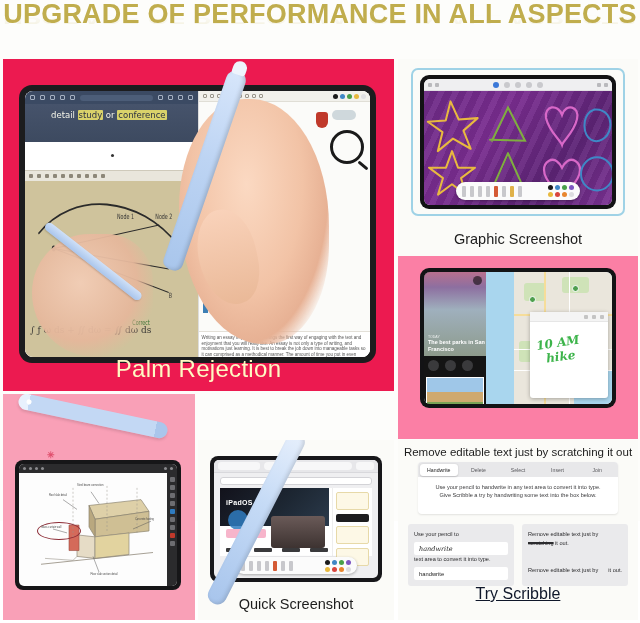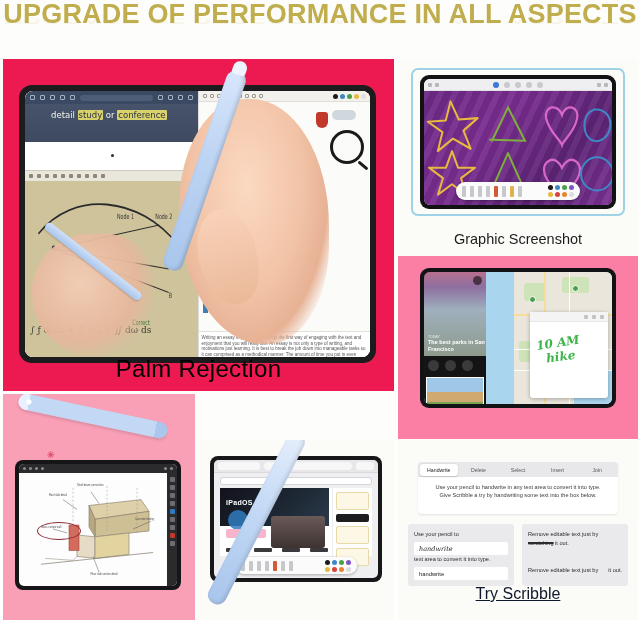--- a/index.html
+++ b/index.html
@@ -32,21 +32,21 @@
     position:absolute; left:0; top:33px; width:640px; text-align:center;
     font-size:13.5px; color:#232323; line-height:18px; white-space:nowrap;
   }
 
   
   .panel { position:absolute; overflow:hidden; }
   .cap { position:absolute; left:0; width:100%; text-align:center; }
 
   
   #p-palm { left:3px; top:59px; width:391px; height:332px; background:#ec1a50; }
-  #p-palm .cap { bottom:8px; font-size:24px; color:#000000; letter-spacing:.3px;text-align:center; }
+  #p-palm .cap { bottom:8px; font-size:24px; color:#fef9c3; letter-spacing:.3px;text-align:center; }
 
   
   #p-graphic { left:398px; top:59px; width:240px; height:197px; background:#fbfbf8; }
   #p-graphic .cap { bottom:9px; font-size:14.5px; color:#1d1d1d; }
 
   
   #p-memo { left:398px; top:256px; width:240px; height:183px; background:#fb7fa5; }
   #p-memo .cap { bottom:9px; font-size:15px; color:#ffffff; }
 
   
@@ -600,23 +600,25 @@
             <b style="background:#7e57c2"></b>
             <b style="background:#e8b93f"></b>
             <b style="background:#d8453f"></b>
             <b style="background:#e8862f"></b>
             <b style="background:#dddde0"></b>
           </span>
         </div>
       </div>
     </div>
     <div class="shot-stylus"></div>
+    <div class="cap">Quick Screenshot</div>
   </div>
 
   <div class="panel" id="p-scribble">
+    <div class="sc-title">Remove editable text just by scratching it out</div>
 
     <div class="sc-card">
       <div class="sc-tabs">
         <div class="sc-tab active">Handwrite</div>
         <div class="sc-tab">Delete</div>
         <div class="sc-tab">Select</div>
         <div class="sc-tab">Insert</div>
         <div class="sc-tab">Join</div>
       </div>
       <div class="sc-card-body">Use your pencil to handwrite in any text area to convert it into type. Give Scribble a try by handwriting some text into the box below.</div>

